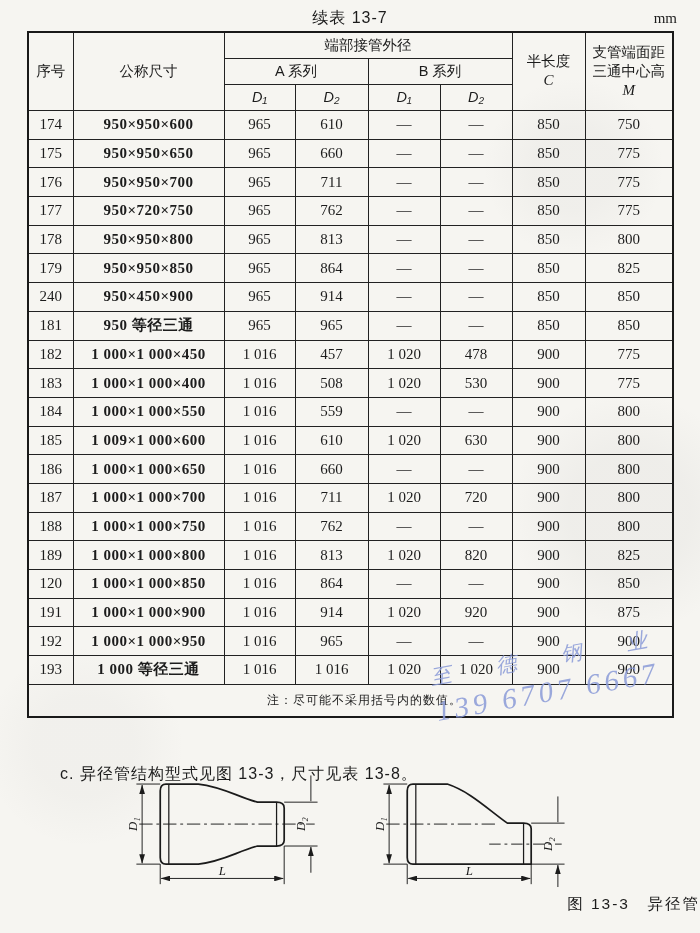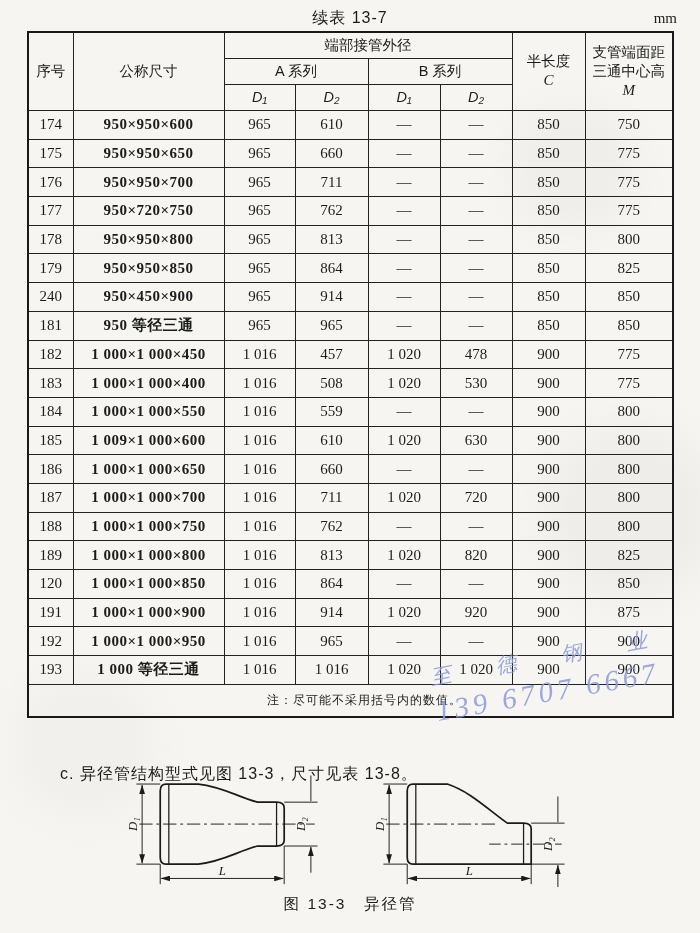--- a/index.html
+++ b/index.html
@@ -22,21 +22,21 @@
     border:2.5px solid #191919;background:transparent;
   }
   .dim th,.dim td{border:1.3px solid #222;text-align:center;vertical-align:middle;padding:0;font-weight:normal;}
   .dim thead th{font-size:14.5px;line-height:1.3;height:25px;font-family:"Liberation Sans",sans-serif;}
   .dim tbody td{height:27.7px;font-size:15px;}
   .dim td.c-nominal{letter-spacing:0.5px;font-weight:bold;}
   .it{font-style:italic;font-family:"Liberation Serif",serif;font-size:15px;}
   .note-cell{text-align:right;padding:7px 4px 7px 32px !important;font-size:12px;font-family:Liberation Sans, sans-serif;letter-spacing:1px;}
   .body-text{position:absolute;left:60px;top:728px;font-size:16px;letter-spacing:1px;font-family:"Liberation Sans",sans-serif;margin-top:36px;}
   .figure-row{position:absolute;left:0;top:760px;width:700px;display:flex;justify-content:center;gap:42px;}
-  .caption{position:absolute;left:0;right:0;top:894px;text-align:center;font-size:15.5px;letter-spacing:2px;font-family:"Liberation Sans",sans-serif;}
+  .caption{position:absolute;left:0;right:0;top:894px;text-align:right;font-size:15.5px;letter-spacing:2px;font-family:"Liberation Sans",sans-serif;}
   .watermark{
     position:absolute;left:428px;top:664px;width:270px;
     transform:rotate(-10deg);transform-origin:left top;
     font-style:italic;pointer-events:none;opacity:0.85;
   }
   .wm1{font-size:21px;letter-spacing:20px;white-space:nowrap;}
   .wm2{font-size:29px;letter-spacing:4px;margin-top:4px;white-space:nowrap;}
   svg text{font-family:"Liberation Serif",serif;font-style:italic;font-size:13.5px;fill:#1b1b1b;}
 </style>
 </head>

